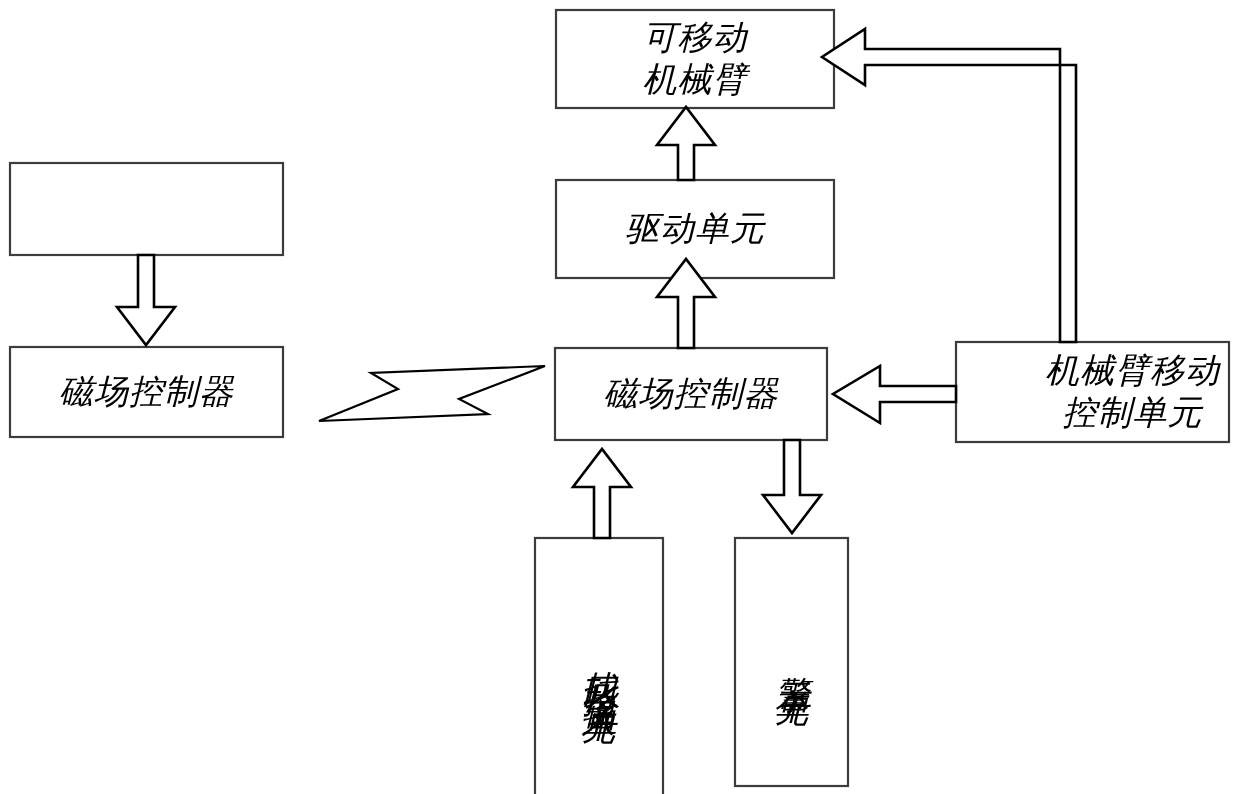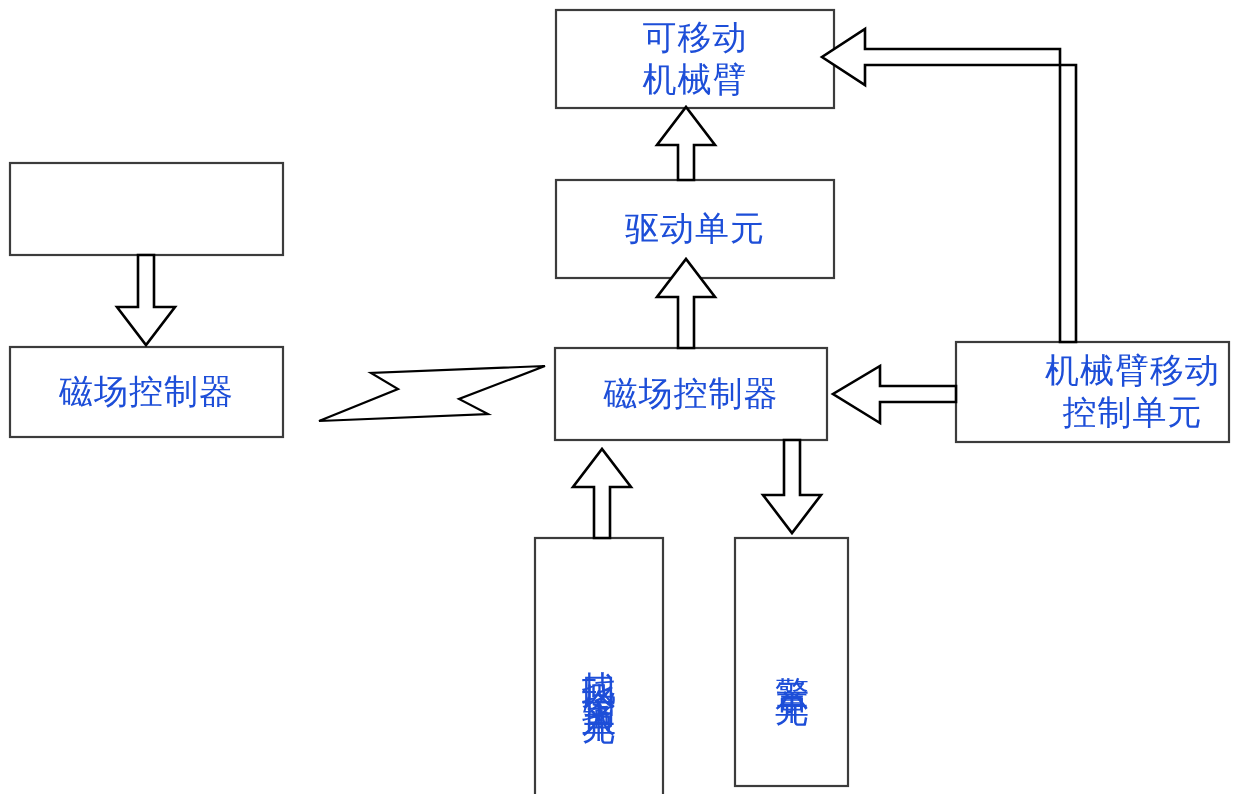--- a/index.html
+++ b/index.html
@@ -43,27 +43,28 @@
     stroke: #000000;
     stroke-width: 2.2;
     stroke-linejoin: miter;
   }
   .node-label {
     position: absolute;
     display: flex;
     align-items: center;
     justify-content: center;
     text-align: center;
-    color: #1d4ed8;
+    color: #000000;
     font-family: "Liberation Serif", "DejaVu Serif", serif;
     font-weight: 500;
     line-height: 1.24;
     white-space: pre-line;
     letter-spacing: 1px;
     user-select: none;
+    font-style: italic;
   }
   .label-h {
     font-size: 34px;
   }
   .label-v {
     writing-mode: vertical-rl;
     text-orientation: upright;
     font-size: 34px;
     letter-spacing: 6px;
     line-height: 1.35;

